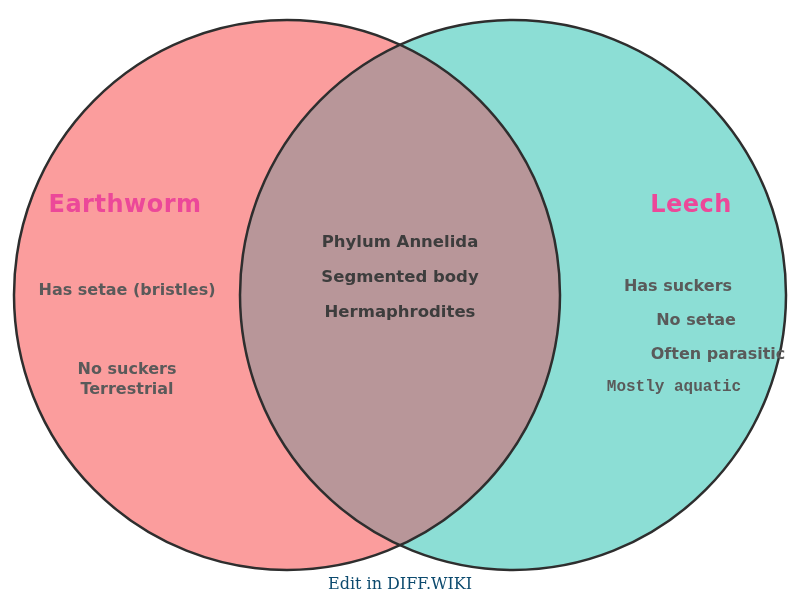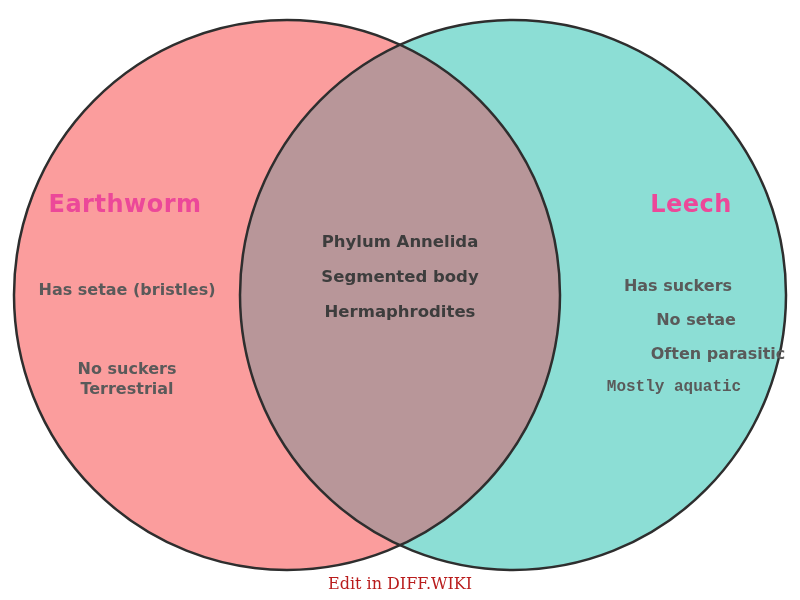--- a/index.html
+++ b/index.html
@@ -43,21 +43,21 @@
     color: #3d3d3d;
   }
   .caption {
     position: absolute;
     transform: translate(-50%, -50%);
     left: 400px;
     top: 583px;
     font-family: "DejaVu Serif", "Liberation Serif", serif;
     font-size: 16px;
     font-weight: normal;
-    color: #b91c1c;
+    color: #0c4a6e;
     white-space: nowrap;
   }
 </style>
 </head>
 <body>
 
 <div class="canvas">
 
   <svg class="venn-svg" viewBox="0 0 800 600">
     <defs>

